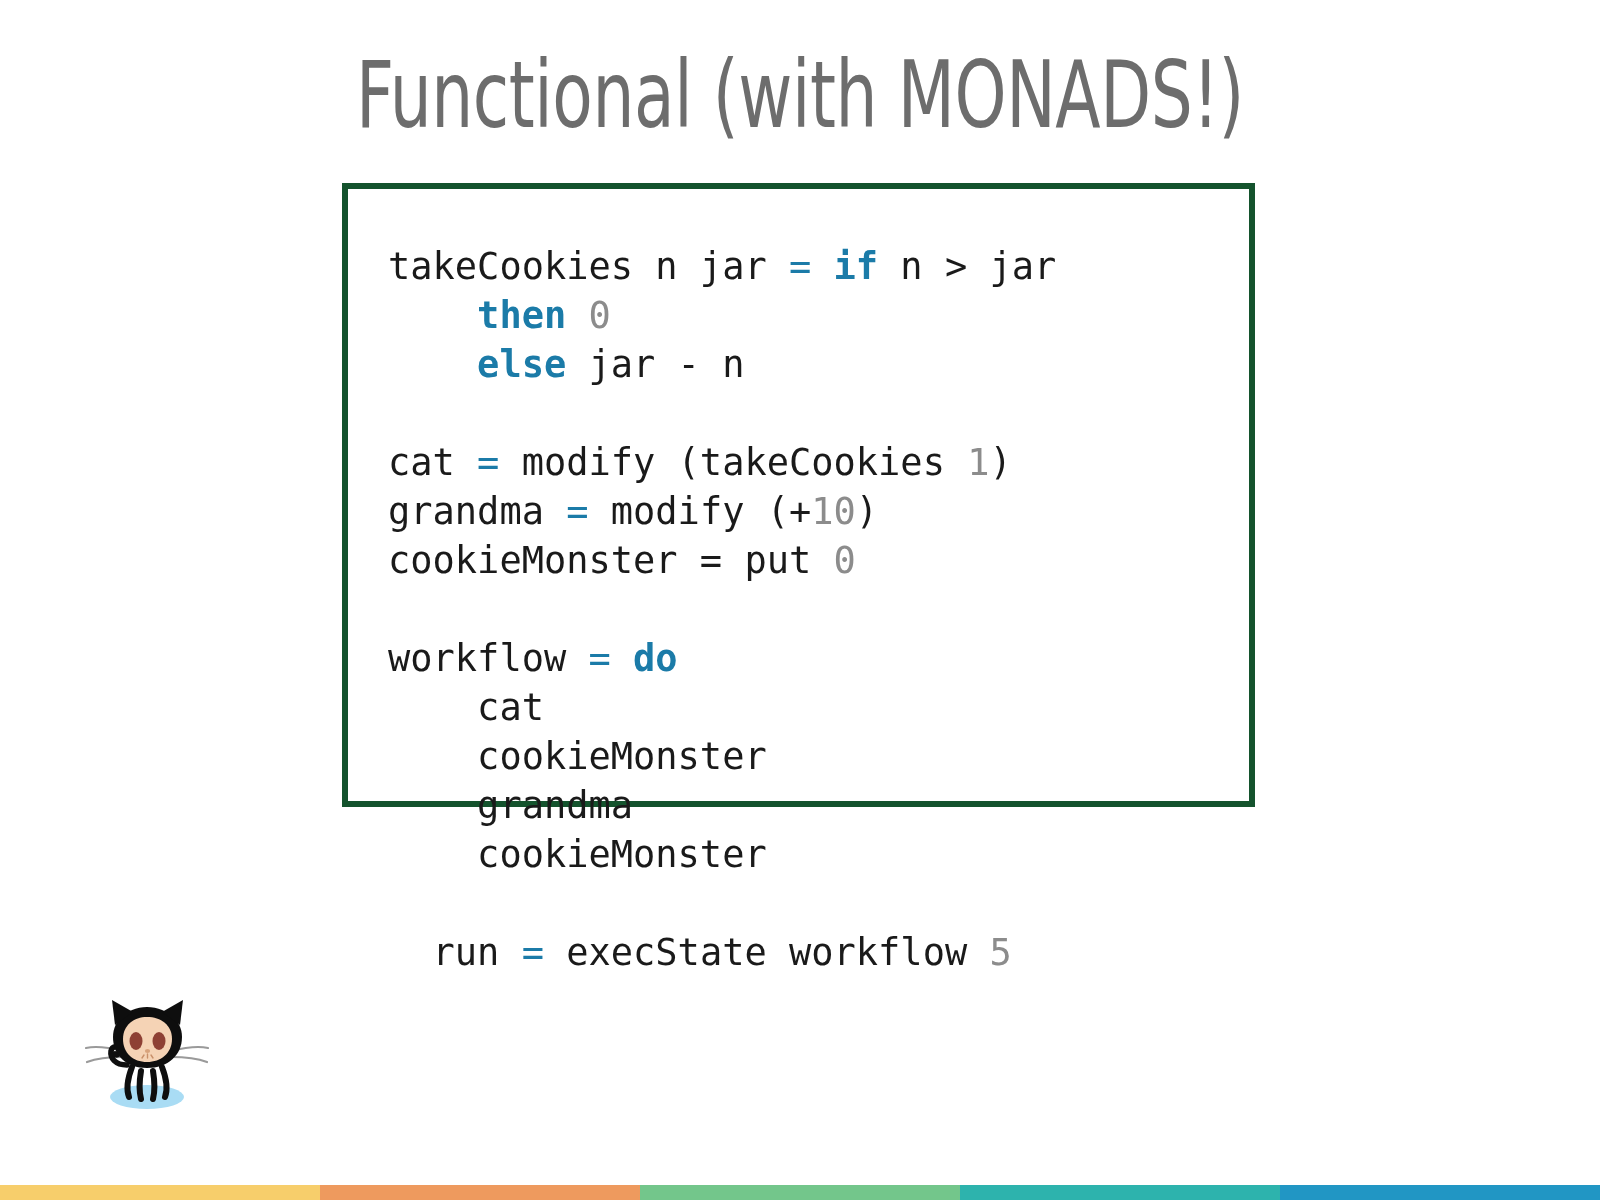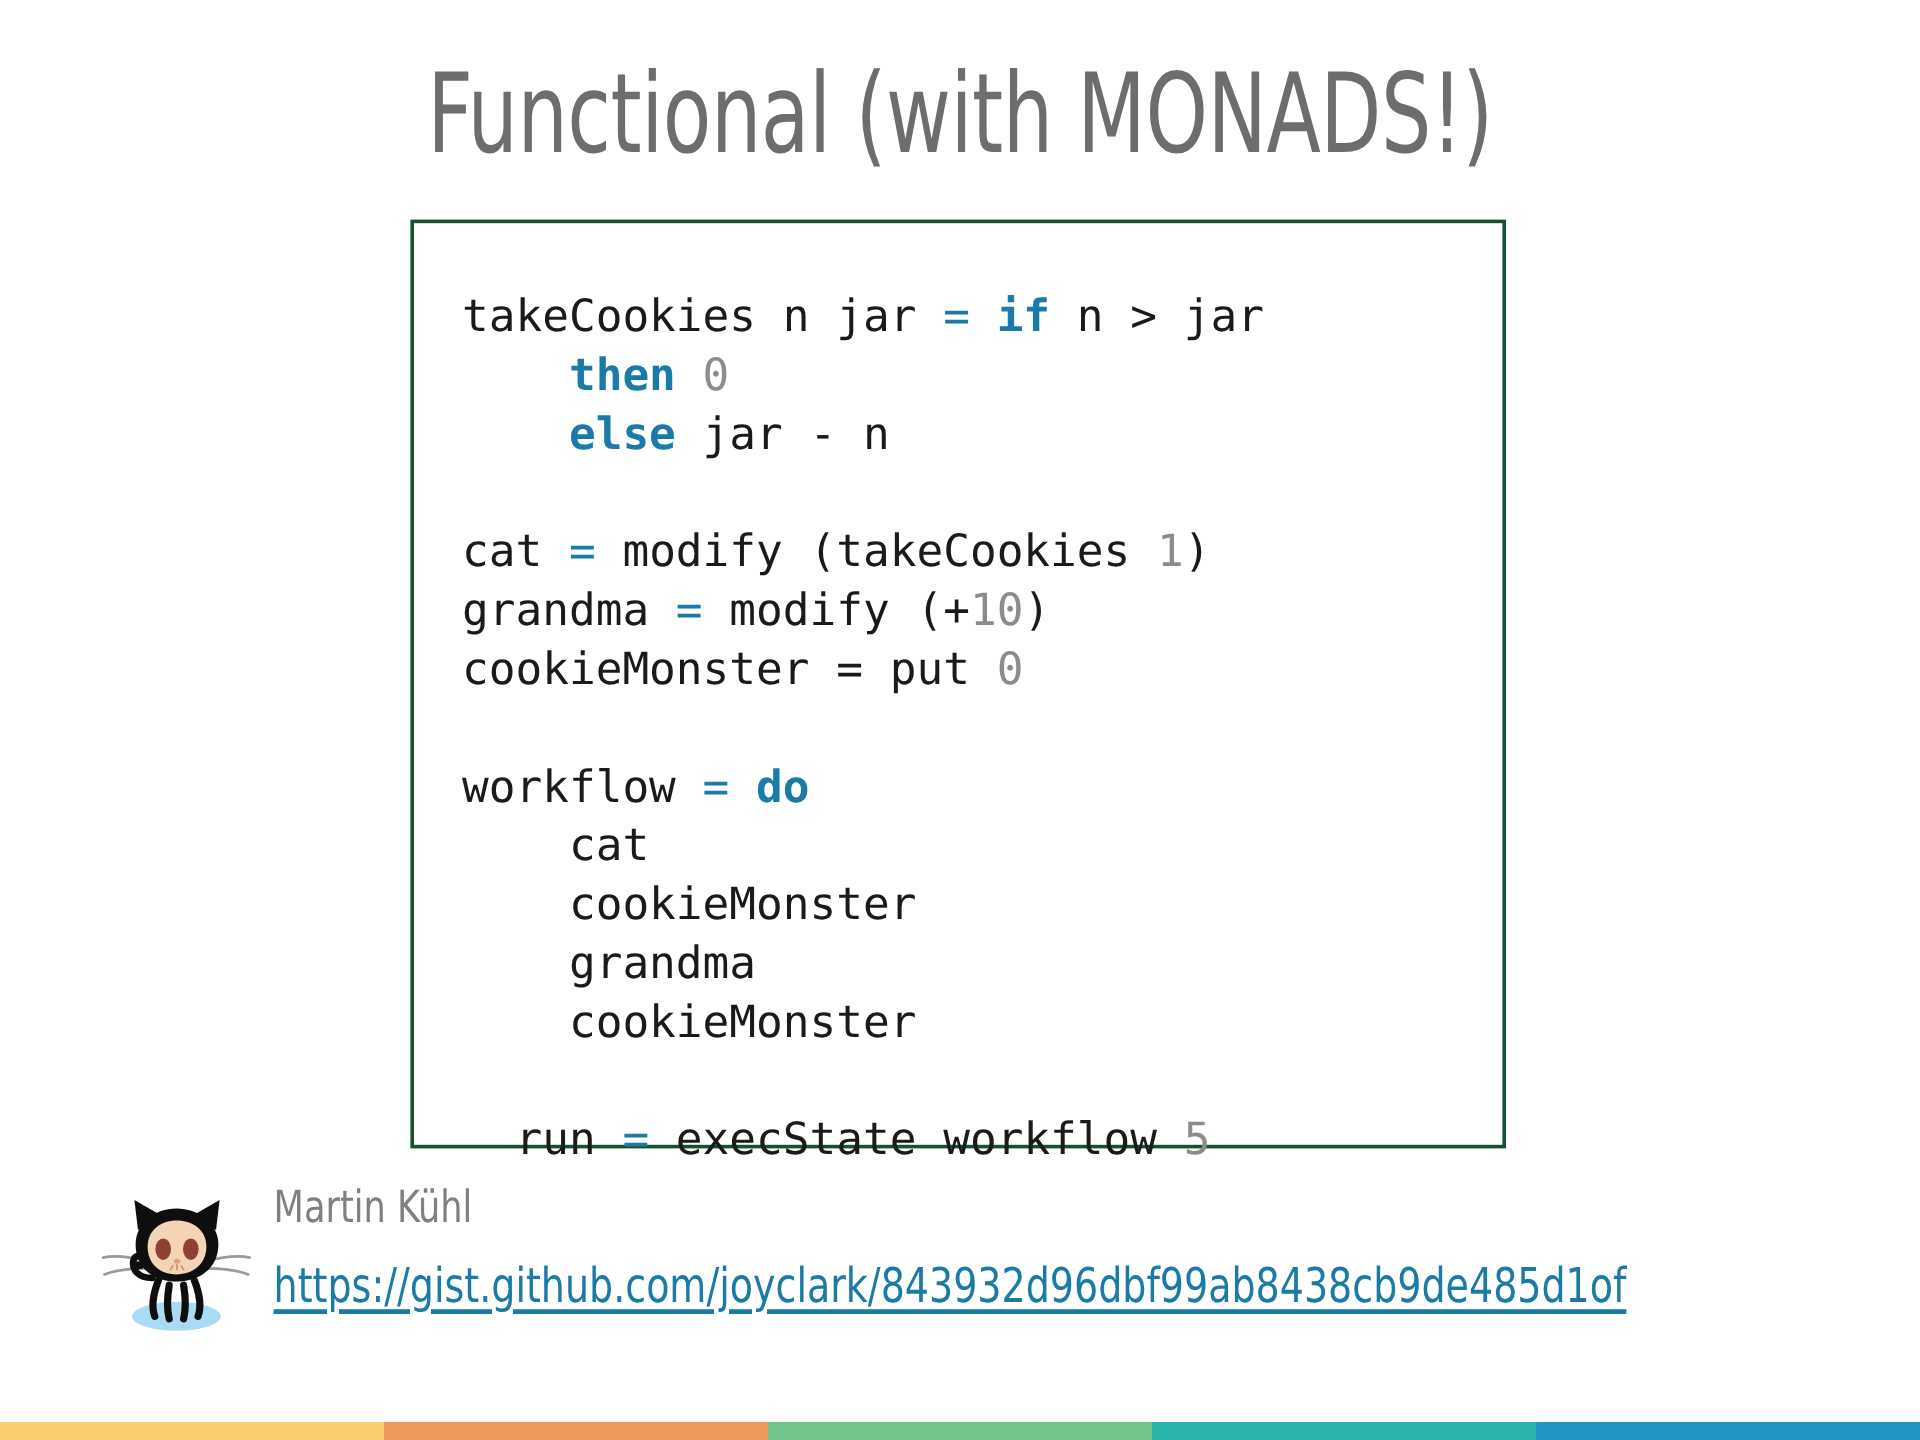--- a/index.html
+++ b/index.html
@@ -33,23 +33,23 @@
     transform-origin: 50% 50%;
     white-space: nowrap;
   }
 
   
   .code-box {
     position: absolute;
     left: 342px;
     top: 183px;
     width: 913px;
-    height: 774px;
+    height: 624px;
     box-sizing: border-box;
-    border: 3px solid #14532d;
+    border: 6px solid #14532d;
     background: #ffffff;
   }
   .code-inner {
     position: absolute;
     left: 40px;
     top: 16px;
     right: 6px;
     font-family: "DejaVu Sans Mono", "Liberation Mono", monospace;
     font-size: 37px;
     line-height: 49px;
@@ -168,24 +168,20 @@
 
       <ellipse cx="62.5" cy="66" rx="2.6" ry="2.1" fill="#d8a37c"></ellipse>
       <g stroke="#c9906a" stroke-width="1.4" fill="none" stroke-linecap="round">
         <path d="M59 70 L 57 73"></path>
         <path d="M66 70 L 68 73"></path>
         <path d="M62.5 69 L 62.5 73"></path>
       </g>
     </svg>
   </span>
 
-  <div class="footer-text">
-    <div class="author">Martin Kühl</div>
-    <a class="gist-link" href="#">https://gist.github.com/joyclark/843932d96dbf99ab8438cb9de485d1of</a>
-  </div>
 </div>
 
 <div class="color-bar" id="color-bar">
     <span style="background: rgb(247, 206, 107);"></span>
     <span style="background: rgb(238, 154, 94);"></span>
     <span style="background: rgb(115, 198, 139);"></span>
     <span style="background: rgb(45, 179, 173);"></span>
     <span style="background: rgb(33, 150, 196);"></span>
   </div>
 

